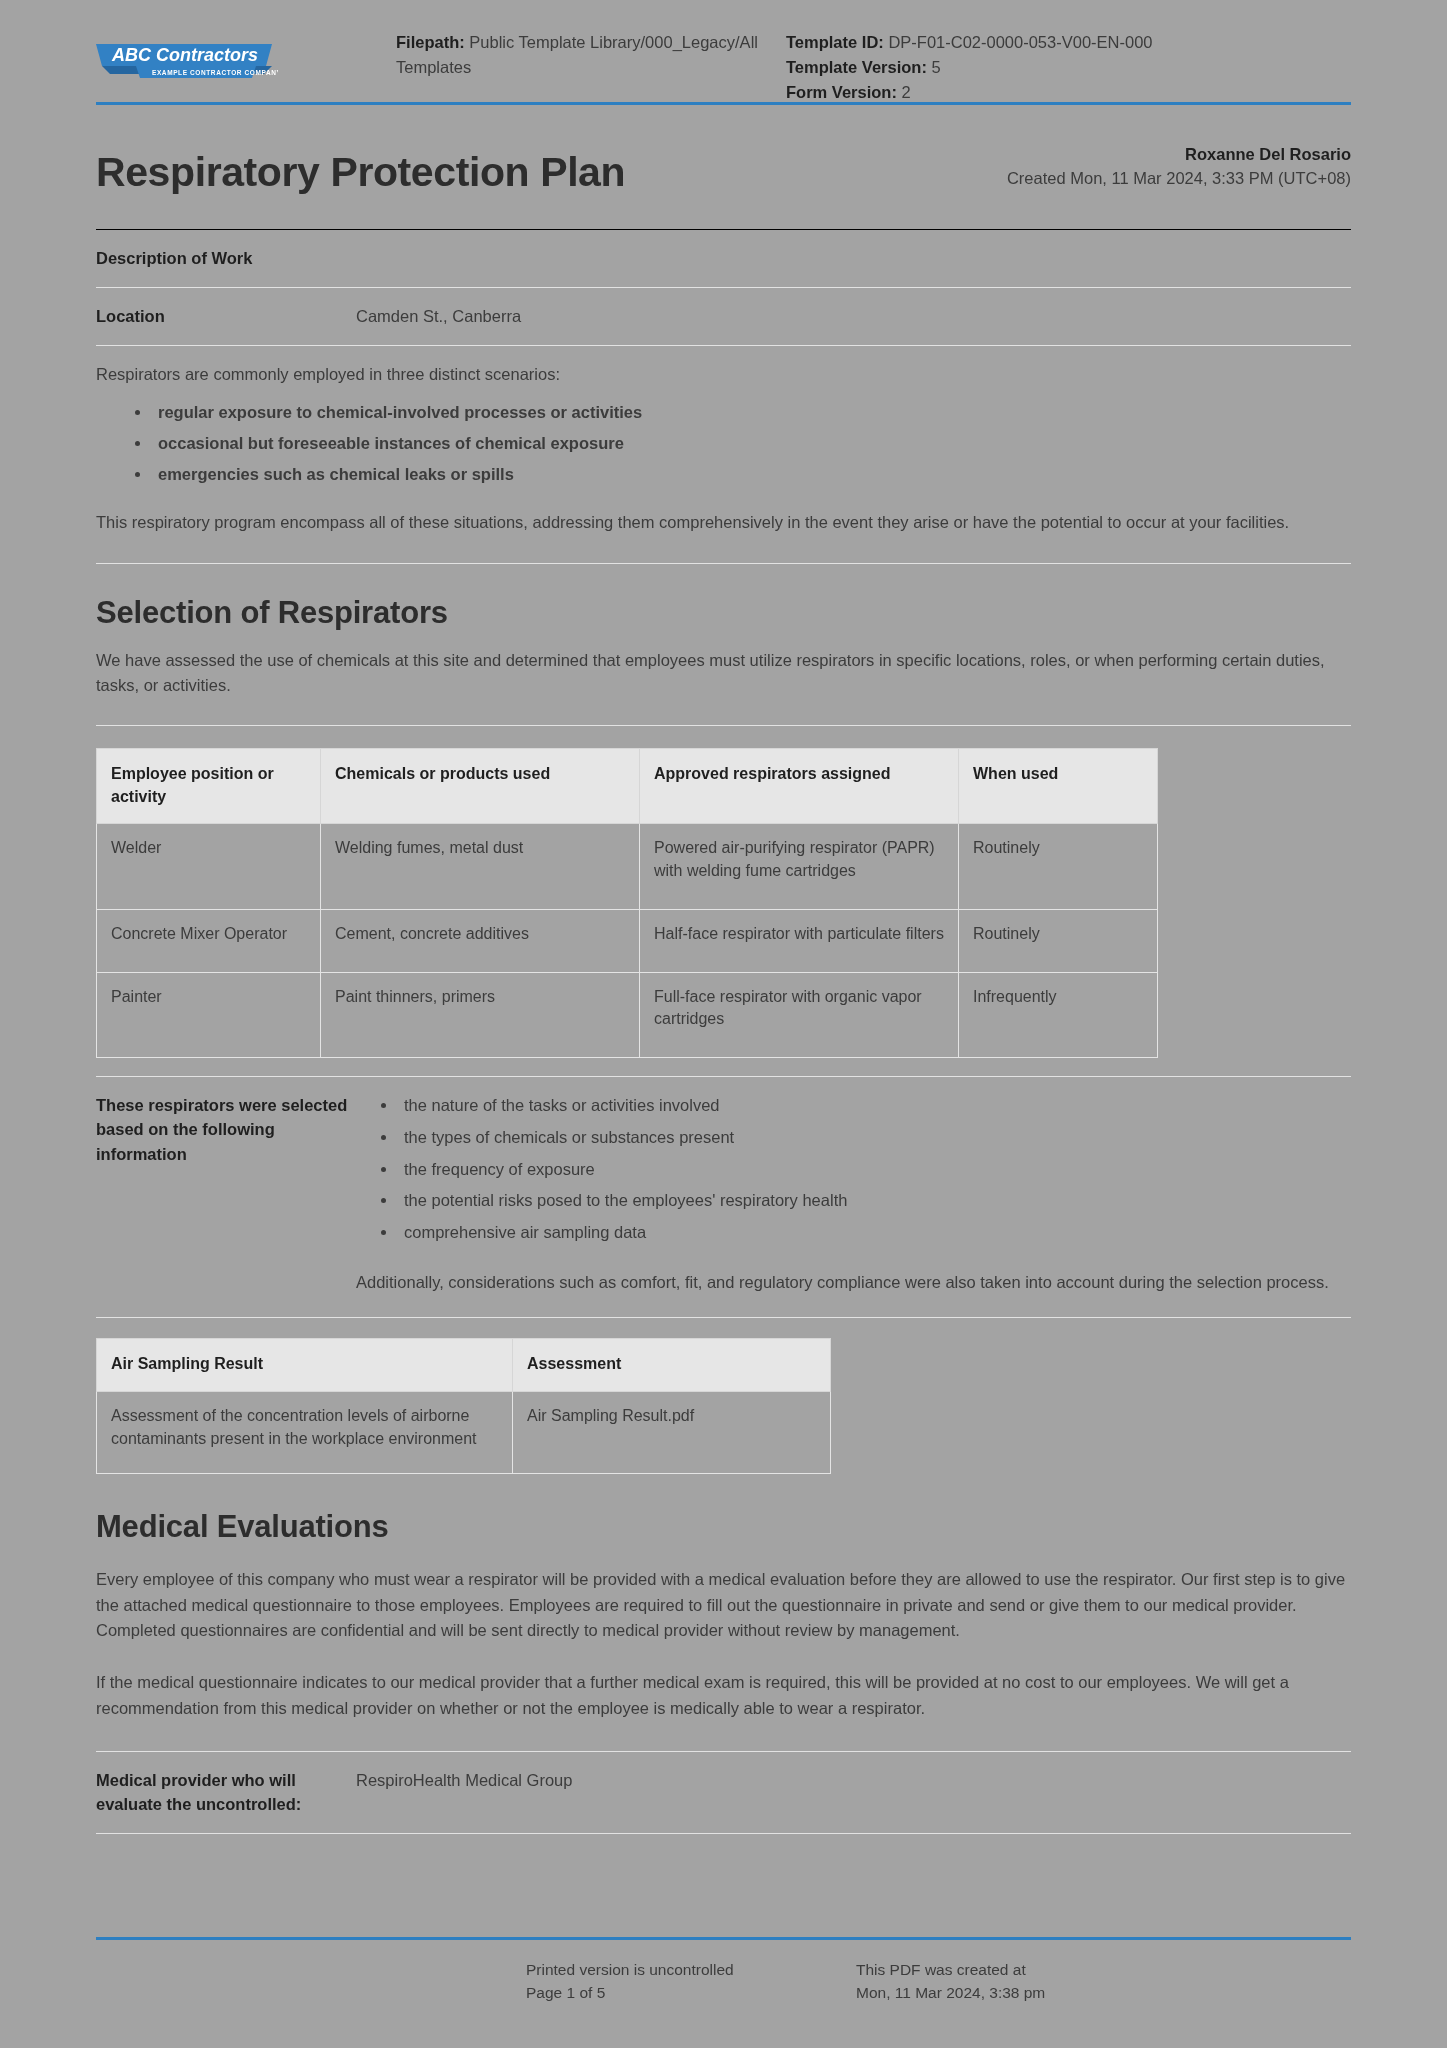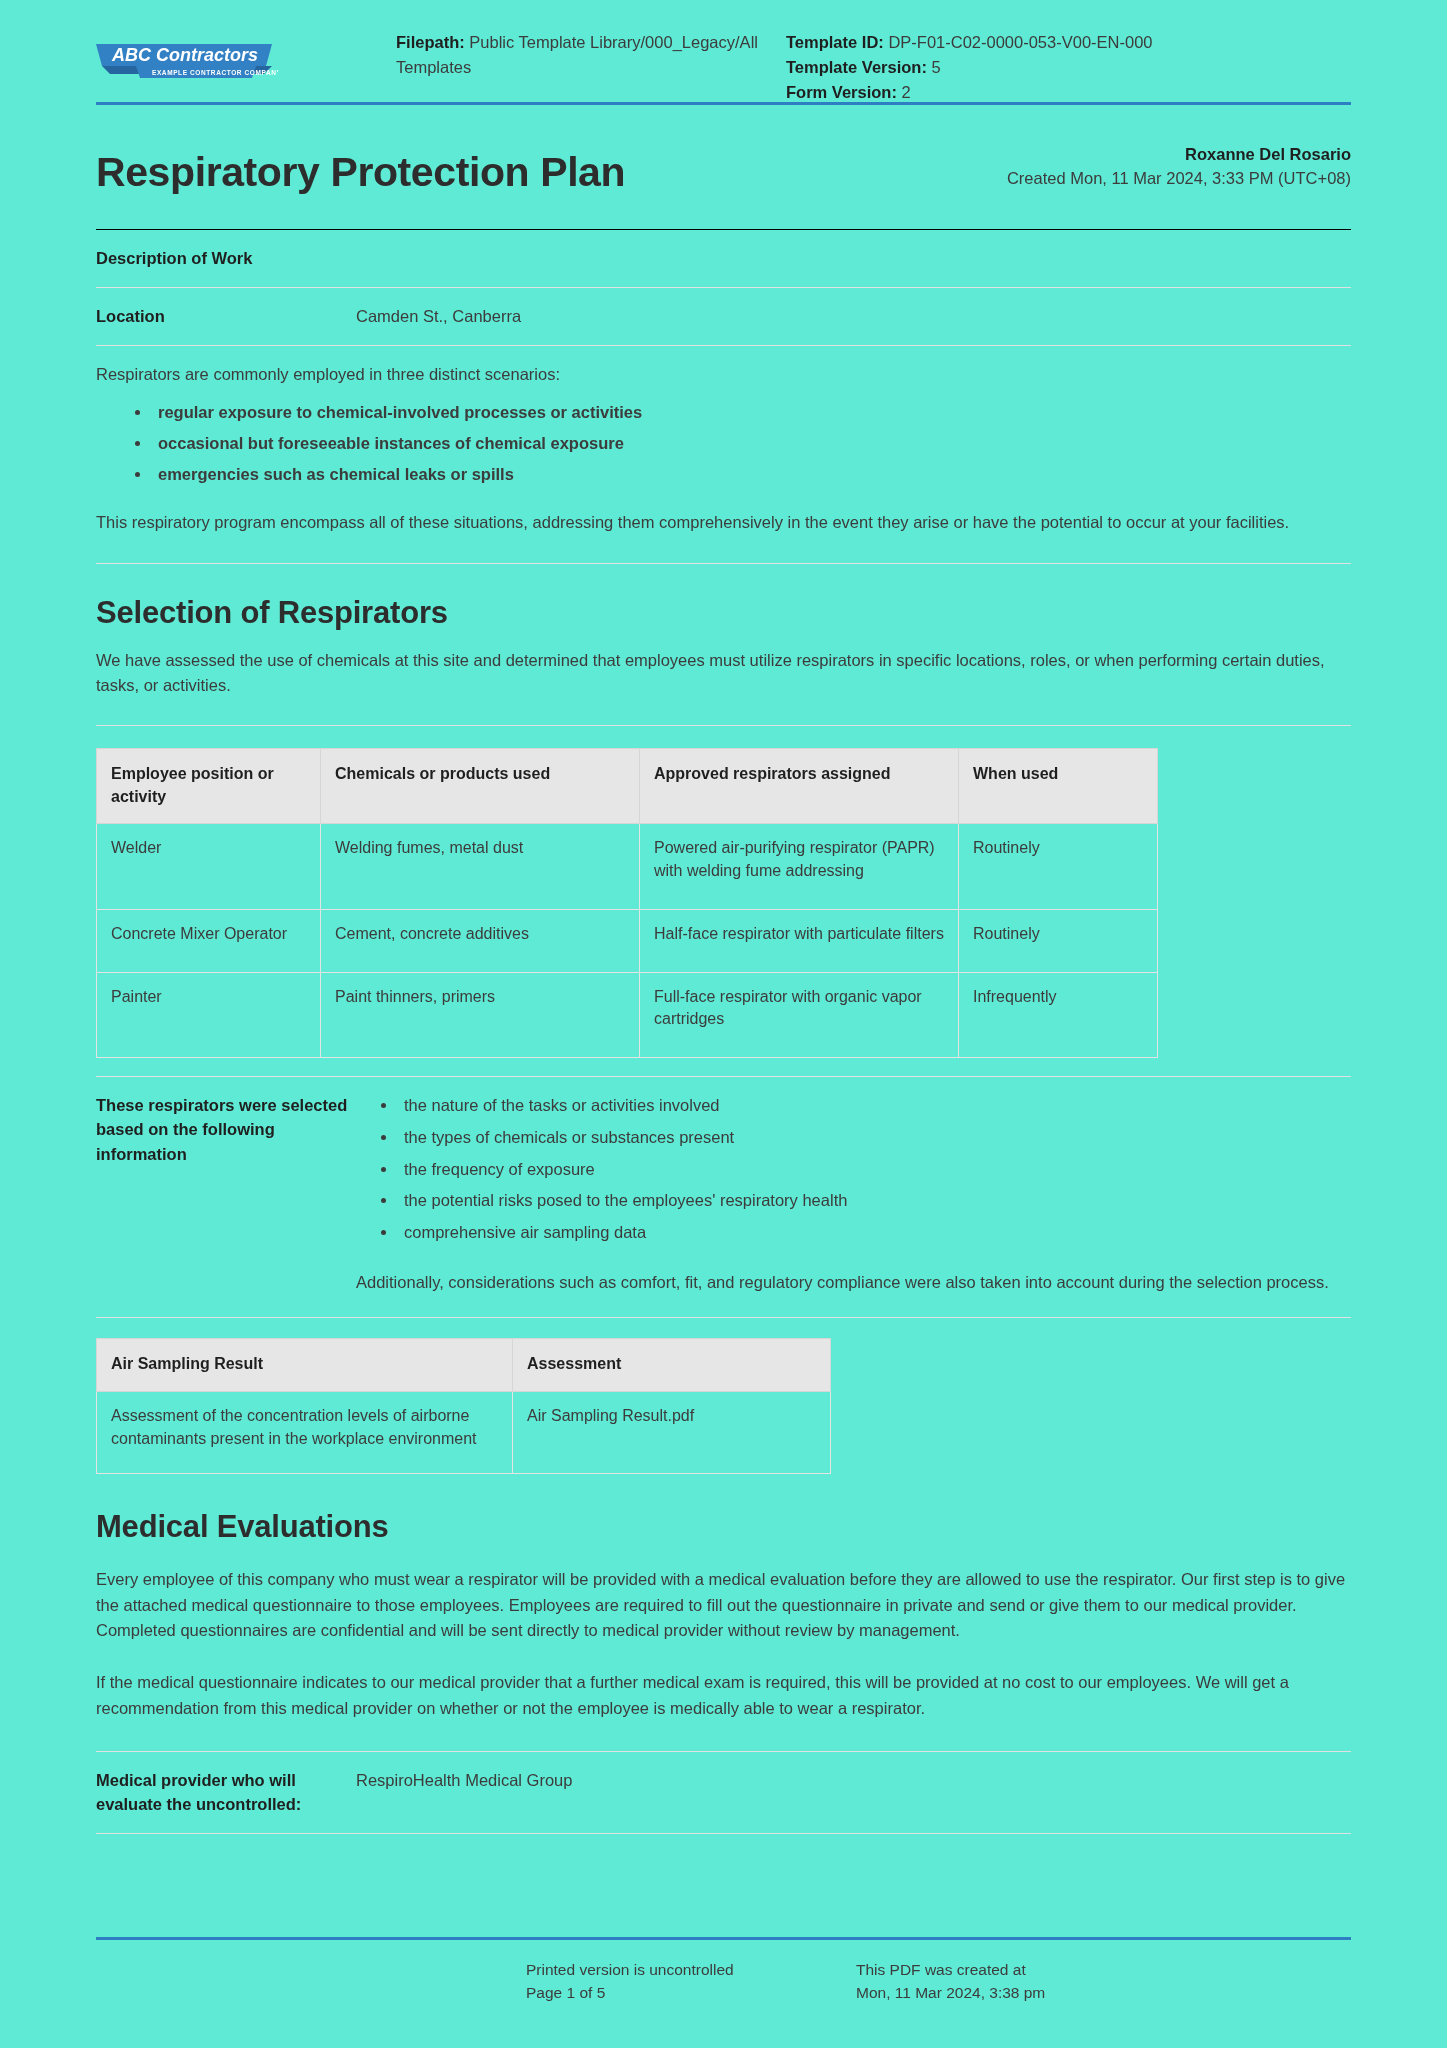--- a/index.html
+++ b/index.html
@@ -13,21 +13,21 @@
     font-family: "Liberation Sans", sans-serif;
     color: #2f2f2f;
     -webkit-font-smoothing: antialiased;
   }
   .page {
     position: relative;
     width: 1447px;
     height: 2048px;
     box-sizing: border-box;
     padding: 0 96px;
-    background: #5eead4;
+    background: #a3a3a3;
   }
 
   
   .doc-header {
     display: flex;
     align-items: flex-start;
     padding-top: 26px;
     height: 96px;
     box-sizing: border-box;
   }
@@ -295,21 +295,21 @@
         <th>Employee position or activity</th>
         <th>Chemicals or products used</th>
         <th>Approved respirators assigned</th>
         <th>When used</th>
       </tr>
     </thead>
     <tbody>
       <tr>
         <td>Welder</td>
         <td>Welding fumes, metal dust</td>
-        <td>Powered air-purifying respirator (PAPR) with welding fume addressing</td>
+        <td>Powered air-purifying respirator (PAPR) with welding fume cartridges</td>
         <td>Routinely</td>
       </tr>
       <tr>
         <td>Concrete Mixer Operator</td>
         <td>Cement, concrete additives</td>
         <td>Half-face respirator with particulate filters</td>
         <td>Routinely</td>
       </tr>
       <tr>
         <td>Painter</td>

